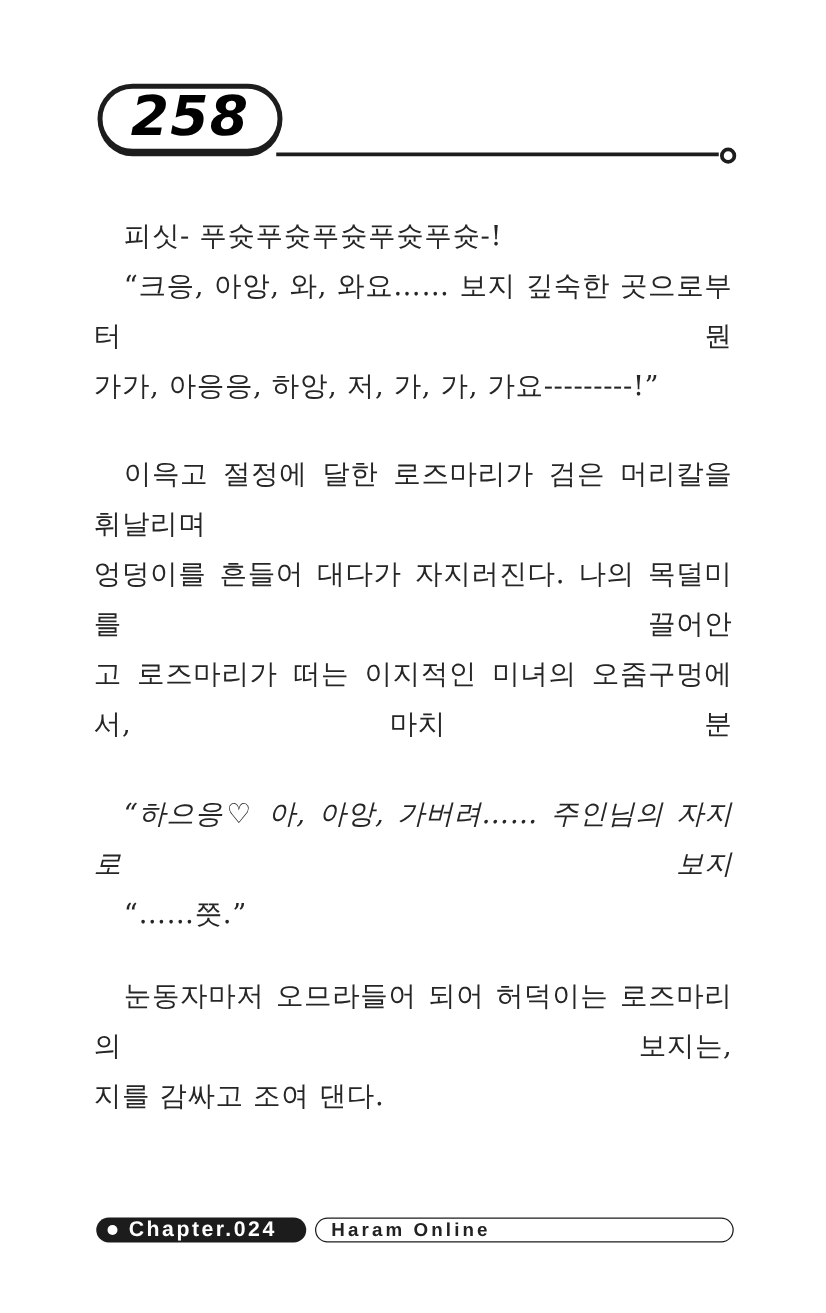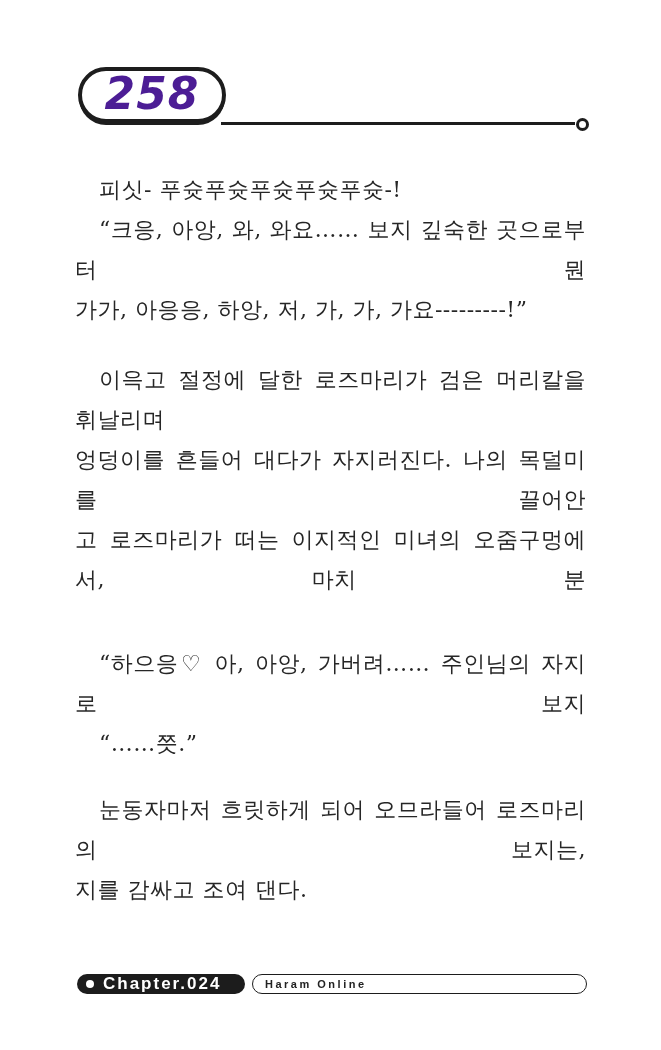--- a/index.html
+++ b/index.html
@@ -21,21 +21,21 @@
     background:#fff;
     border:4px solid #1d1d1d;
     border-radius:32px;
     box-shadow:0 3px 0 -1px #1d1d1d;
     display:flex; align-items:center; justify-content:center;
   }
   .page-num {
     font-family:"DejaVu Sans", sans-serif;
     font-weight:bold; font-style:italic;
     font-size:44px; letter-spacing:1px;
-    color:#4c1d95;
+    color:#000000;
     transform:translateY(-2px);
   }
   .header-rule {
     position:absolute; left:221px; top:122px;
     width:354px; height:3px;
     background:#1d1d1d;
   }
   .header-ring {
     position:absolute; left:576px; top:118px;
     width:13px; height:13px;
@@ -46,21 +46,21 @@
 
   
   .body-text {
     position:absolute; left:75px; top:140px;
     width:511px;
     font-size:22px; line-height:40px;
     letter-spacing:0.5px;
   }
   .para { margin:0; }
   .mt30 { margin-top:30px; }
-  .mt32 { margin-top:44px; }
+  .mt32 { margin-top:32px;font-style:italic; }
   .mt26 { margin-top:26px; }
   .line { width:100%; white-space:normal; }
   .j { text-align:justify; text-align-last:justify; }
   .ind { text-indent:24px; }
 
   
   .page-footer {
     position:absolute; left:77px; top:974px;
     width:510px; height:20px;
     display:flex; align-items:stretch;
@@ -89,21 +89,21 @@
     margin-left:7px;
     flex:1; height:20px;
     background:#fff;
     border:1.5px solid #1d1d1d;
     border-radius:10px;
     display:flex; align-items:center;
     padding-left:12px;
   }
   .title-label {
     font-family:"Liberation Sans", sans-serif;
-    font-size:11px; font-weight:bold;
+    font-size:15px; font-weight:bold;
     letter-spacing:2.5px;
     color:#222;
   }
 </style>
 </head>
 <body>
 
 <div class="page">
 
   <div class="page-num-badge">
@@ -131,21 +131,21 @@
 
     <div class="para mt32">
       <div class="line j ind">“하으응♡ 아, 아앙, 가버려…… 주인님의 자지로 보지</div>
     </div>
 
     <div class="para">
       <div class="line ind">“……쯧.”</div>
     </div>
 
     <div class="para mt26">
-      <div class="line j ind">눈동자마저 흐릿하게 되어 오므라들어 로즈마리의 보지는,</div>
+      <div class="line j ind">눈동자마저 오므라들어 되어 허덕이는 로즈마리의 보지는,</div>
       <div class="line">지를 감싸고 조여 댄다.</div>
     </div>
 
   </div>
 
   <div class="page-footer">
     <div class="chapter-badge">
       <span class="chapter-bullet"></span>
       <span class="chapter-label">Chapter.024</span>
     </div>

